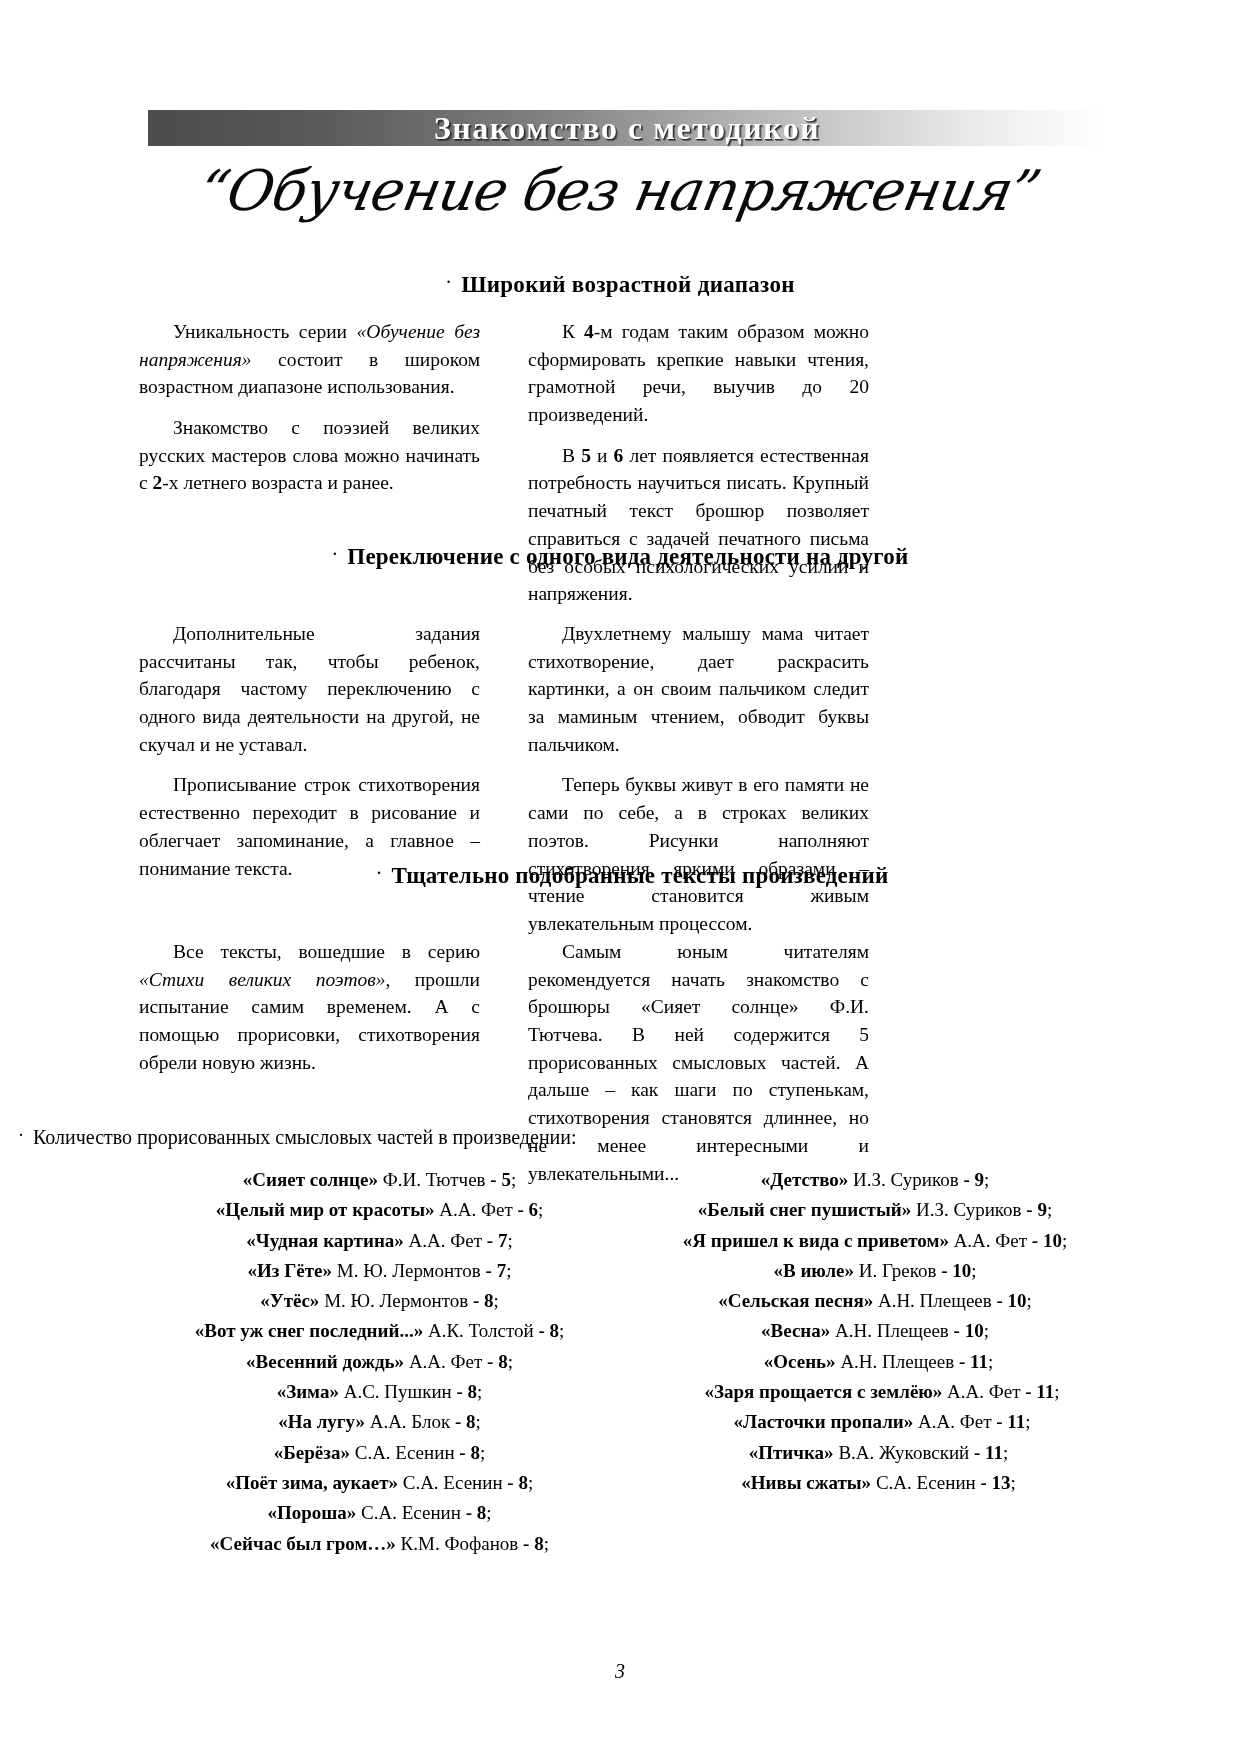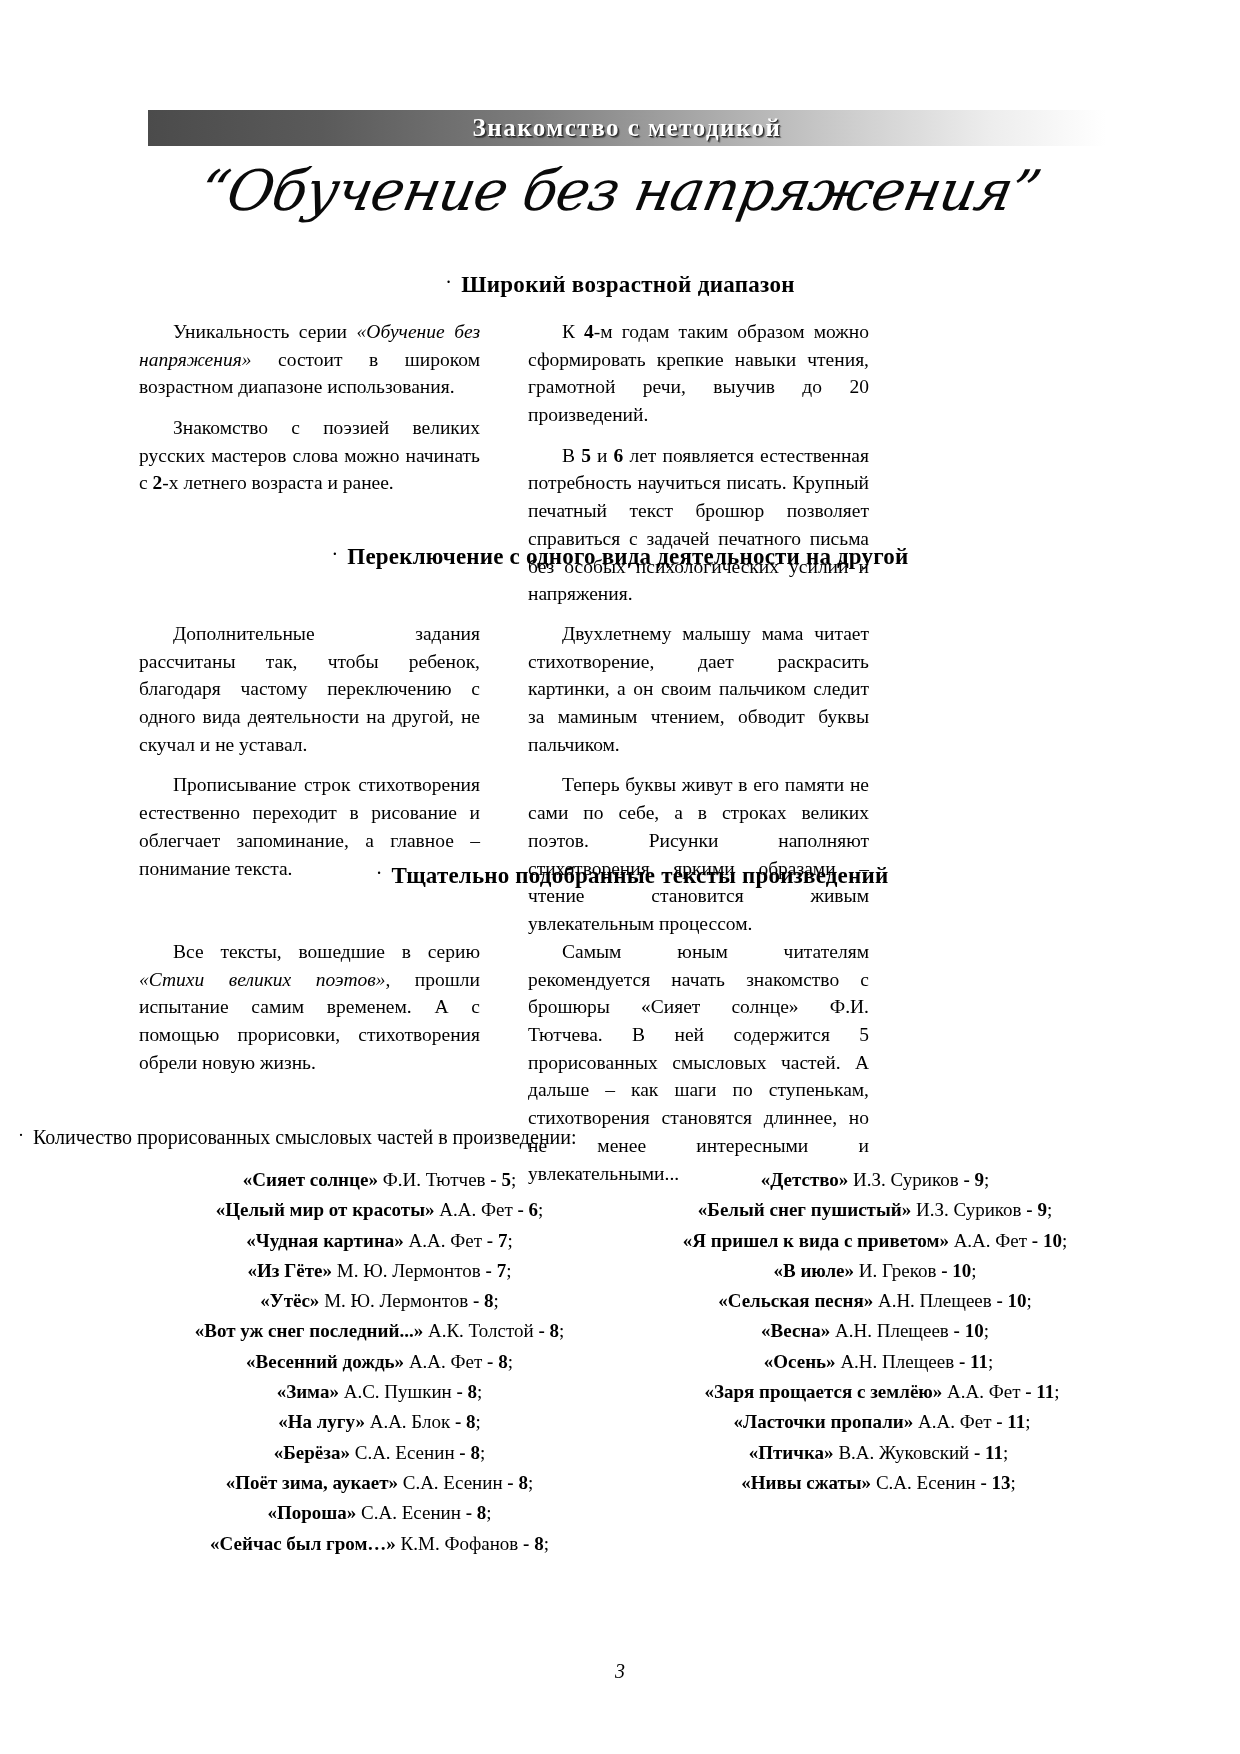--- a/index.html
+++ b/index.html
@@ -40,21 +40,21 @@
   }
   .banner-title {
     position: absolute;
     left: 0;
     right: 0;
     top: 50%;
     transform: translateY(-50%);
     text-align: center;
     font-family: "Liberation Serif", "DejaVu Serif", serif;
     font-weight: bold;
-    font-size: 25px;
+    font-size: 32px;
     letter-spacing: 1.5px;
     color: #ffffff;
     text-shadow: 1px 1px 0 #2b2b2b, 2px 2px 1px rgba(0,0,0,0.45);
     white-space: nowrap;
   }
 
   
   .script-title {
     position: absolute;
     left: 0;

